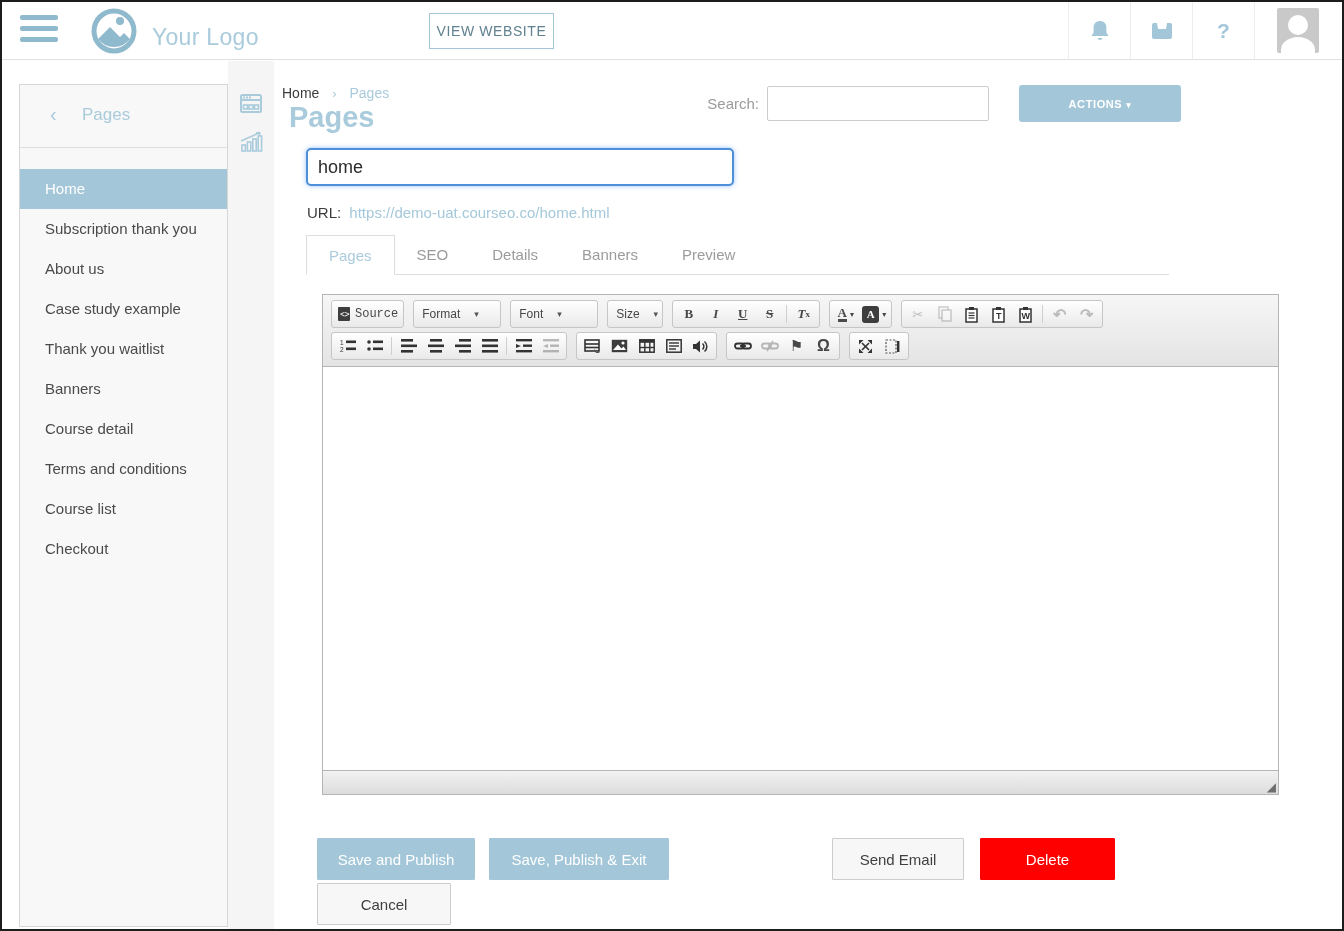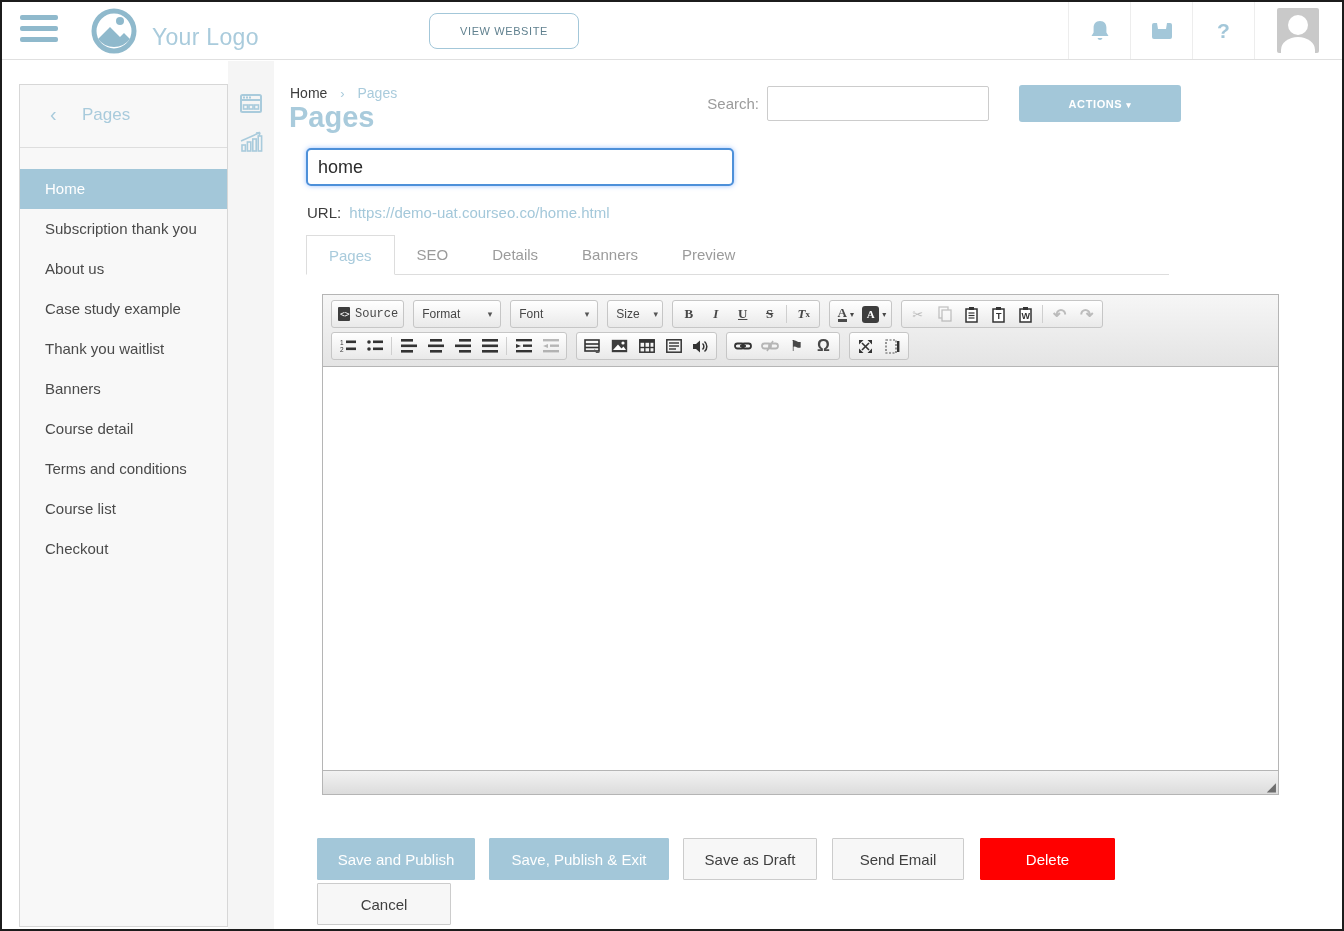--- a/index.html
+++ b/index.html
@@ -6,21 +6,21 @@
   html,body { background:#fff; }
   body { font-family:"Liberation Sans", sans-serif; }
   .page { position:relative; width:1344px; height:931px; background:#fff; border:2px solid #1c1c1c; overflow:hidden; }
 
   
   .header { position:absolute; top:0; left:0; width:100%; height:58px; background:#fff; border-bottom:1px solid #e0e0e0; z-index:5; }
   .hamburger { position:absolute; left:18px; top:13px; width:38px; height:30px; cursor:pointer; }
   .hamburger span { display:block; height:5px; margin-bottom:6px; background:#8fb9cc; border-radius:2px; }
   .logo-wrap { position:absolute; left:88px; top:5px; display:flex; align-items:center; }
   .logo-text { color:#a9cbdc; font-size:23px; margin-left:14px; letter-spacing:.3px;margin-top:12px; }
-  .view-website { position:absolute; left:427px; top:11px; width:150px; height:36px; background:#fff; border:1px solid #a3c7d9; border-radius:8px; color:#60818f; font-size:11px; letter-spacing:.6px; cursor:pointer; font-family:"Liberation Sans",sans-serif; }
+  .view-website { position:absolute; left:427px; top:11px; width:125px; height:36px; background:#fff; border:1px solid #a3c7d9; border-radius:0; color:#60818f; font-size:14px; letter-spacing:.6px; cursor:pointer; font-family:"Liberation Sans",sans-serif; }
   .hdr-right { position:absolute; right:0; top:0; height:57px; display:flex; align-items:stretch; }
   .hdr-cell { width:62px; display:flex; align-items:center; justify-content:center; border-left:1px solid #ededed; cursor:pointer; }
   .help-glyph { color:#a3c7d9; font-size:21px; font-weight:bold; }
   .avatar-cell { width:88px; border-left:1px solid #ededed; display:flex; align-items:center; justify-content:flex-start; padding-left:22px; }
   .avatar { width:42px; height:45px; background:#c9c9c9; border-radius:2px; position:relative; overflow:hidden; }
   .avatar::before { content:""; position:absolute; left:11px; top:7px; width:20px; height:20px; border-radius:50%; background:#fff; }
   .avatar::after { content:""; position:absolute; left:4px; top:29px; width:34px; height:26px; border-radius:50% 50% 0 0; background:#fff; }
 
   
   .icon-col { position:absolute; left:226px; top:59px; width:46px; height:870px; background:#f5f5f5; }
@@ -28,21 +28,21 @@
   .sidebar { position:absolute; left:17px; top:82px; width:209px; height:843px; background:#f8f8f8; border:1px solid #d7d7d7; }
   .sidebar-head { height:63px; border-bottom:1px solid #dedede; position:relative; }
   .sb-back { position:absolute; left:30px; top:18px; color:#a9cbdc; font-size:20px; cursor:pointer; }
   .sb-title { position:absolute; left:62px; top:20px; color:#a9cbdc; font-size:17px; }
   .sb-list { margin-top:21px; }
   .sb-item { height:40px; line-height:40px; padding-left:25px; font-size:15px; color:#4a4a4a; cursor:pointer; white-space:nowrap; }
   .sb-item.sel { background:#a3c7d9; color:#fff; }
 
   
   .main { position:absolute; left:272px; top:59px; width:1070px; height:870px; background:#fff; }
-  .breadcrumb { position:absolute; left:16px; top:24px; font-size:14px; color:#3c3c3c; }
+  .breadcrumb { position:absolute; left:8px; top:24px; font-size:14px; color:#3c3c3c; }
   .breadcrumb .sep { color:#a9cbdc; margin:0 9px; font-size:13px; }
   .breadcrumb .bc-cur { color:#a9cbdc; }
   .page-title { position:absolute; left:15px; top:40px; font-size:29px; font-weight:bold; color:#a9cbdc; }
   .search-row { position:absolute; right:162px; top:25px; display:flex; align-items:center; }
   .search-label { color:#9b9b9b; font-size:15px; margin-right:8px; }
   .search-input { width:222px; height:35px; border:1px solid #ccc; border-radius:2px; font-size:15px; padding:0 8px; font-family:"Liberation Sans",sans-serif; }
   .actions-btn { position:absolute; right:163px; top:24px; width:162px; height:37px; background:#a3c7d9; border:none; border-radius:3px; color:#fff; font-size:11px; font-weight:bold; letter-spacing:.6px; cursor:pointer; font-family:"Liberation Sans",sans-serif; }
   .actions-btn .caret { font-size:9px; margin-left:4px; }
   .name-input { position:absolute; left:32px; top:87px; width:428px; height:38px; border:2px solid #4d90d9; border-radius:5px; box-shadow:0 0 5px rgba(77,144,254,.55); font-size:18px; color:#2b2b2b; padding:0 10px; font-family:"Liberation Sans",sans-serif; outline:none; }
   .url-line { position:absolute; left:33px; top:143px; font-size:15px; color:#3c3c3c; }
@@ -54,21 +54,21 @@
   .tab.active { background:#fff; border:1px solid #ddd; border-bottom:1px solid #fff; color:#a9cbdc; margin-bottom:-1px; }
 
   
   .editor { position:absolute; left:48px; top:233px; width:957px; height:501px; border:1px solid #b5b5b5; display:flex; flex-direction:column; background:#fff; }
   .cke-top { background:linear-gradient(#f6f6f6,#e4e4e4); border-bottom:1px solid #b5b5b5; padding:5px 8px 2px 8px; }
   .cke-row { display:flex; flex-wrap:wrap; align-items:center; margin-bottom:4px; }
   .grp { display:inline-flex; align-items:center; border:1px solid #c6c6c6; border-radius:3px; background:linear-gradient(#fff,#e9e9e9); margin-right:9px; padding:1px 2px; height:28px; }
   .cbtn { min-width:27px; height:24px; display:inline-flex; align-items:center; justify-content:center; border-radius:2px; cursor:pointer; color:#474747; font-size:13px; padding:0 3px; }
   .cbtn.dis { opacity:.32; cursor:default; }
   .vsep { width:1px; height:18px; background:#cfcfcf; margin:0 3px; }
-  .ddl { display:inline-flex; align-items:center; justify-content:space-between; height:24px; padding:0 6px; font-size:12px; color:#474747; cursor:pointer; }
+  .ddl { display:inline-flex; align-items:center; justify-content:flex-start; height:24px; padding:0 6px; font-size:12px; color:#474747; cursor:pointer; }
   .ddl .caret { font-size:9px; color:#555; margin-left:14px; }
   .src-label { font-size:12px; margin-left:4px;font-family:Liberation Mono, monospace; }
   .bld { font-weight:bold; font-family:"Liberation Serif",serif; }
   .ita { font-style:italic; font-family:"Liberation Serif",serif; font-weight:bold; }
   .und { text-decoration:underline; font-weight:bold; font-family:"Liberation Serif",serif; }
   .stk { text-decoration:line-through; font-weight:bold; font-family:"Liberation Serif",serif; }
   .rmf { font-weight:bold; font-style:italic; font-family:"Liberation Serif",serif; }
   .rmf sub { font-size:9px; font-style:normal; }
   .clrA { font-weight:bold; font-family:"Liberation Serif",serif; border-bottom:3px solid #4a4a4a; line-height:13px; }
   .bgA { width:17px; height:17px; background:#3d3d3d; color:#fff; border-radius:3px; display:inline-flex; align-items:center; justify-content:center; font-weight:bold; font-size:11px; font-family:"Liberation Serif",serif; }
@@ -464,19 +464,18 @@
 
       <div class="cke-body"></div>
 
       <div class="cke-foot">
         <span class="resize-h">◢</span>
       </div>
     </div>
 
     <button class="btn btn-blue" style="left:43px; top:777px; width:158px;">Save and Publish</button>
     <button class="btn btn-blue" style="left:215px; top:777px; width:180px;">Save, Publish &amp; Exit</button>
-    <button class="btn btn-gray" style="left:409px; top:777px; width:134px;">Save as Draft</button>
     <button class="btn btn-gray" style="left:558px; top:777px; width:132px;">Send Email</button>
     <button class="btn btn-red" style="left:706px; top:777px; width:135px;">Delete</button>
     <button class="btn btn-gray" style="left:43px; top:822px; width:134px;">Cancel</button>
   </div>
 
 </div>
 
 </body></html>

